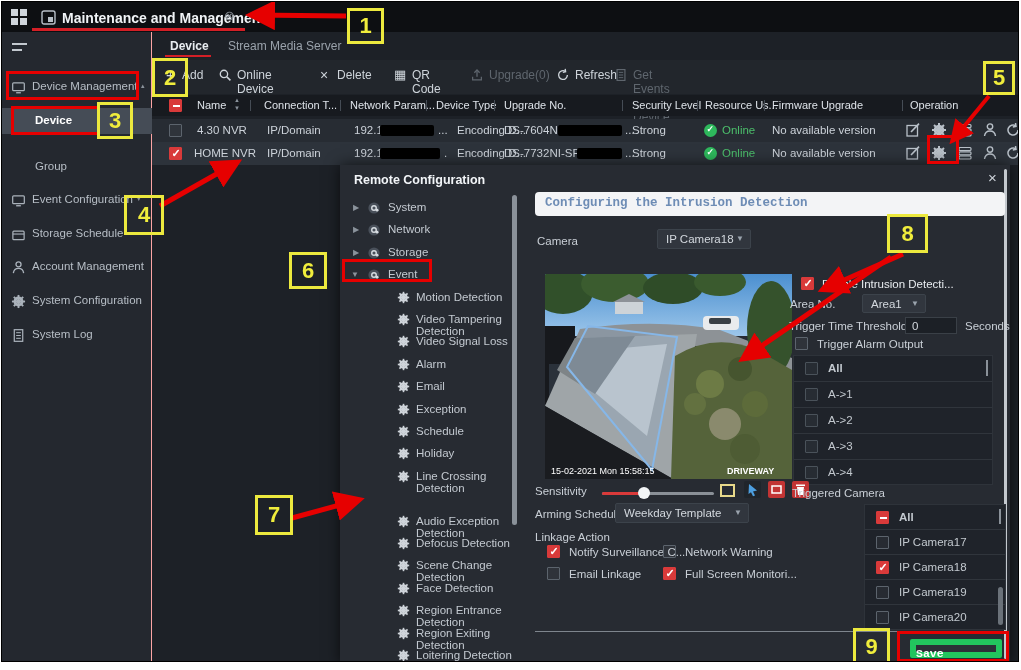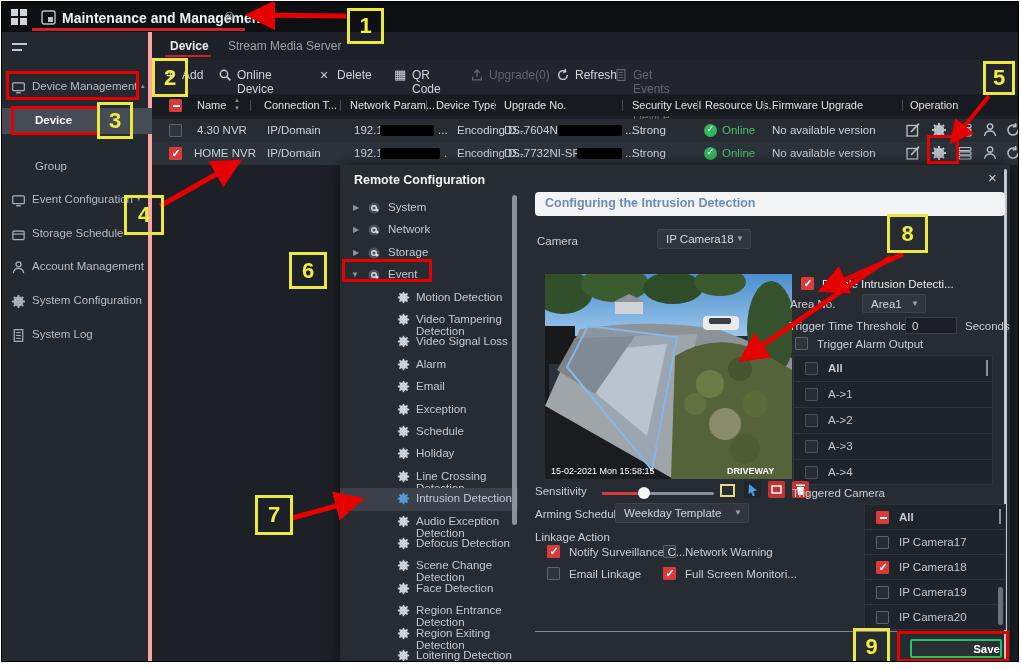--- a/index.html
+++ b/index.html
@@ -9,21 +9,21 @@
   .t { font-size:11.5px; color:#c9cfd6; white-space:nowrap; }
   .wht { color:#e8ecf0; }
   .bold { font-weight:bold; }
 
   
   .topbar { left:0; top:0; width:100%; height:30px; background:#0d0f12; }
   .tab-title { font-size:14px; font-weight:bold; color:#f0f3f6; }
   .tab-underline { background:#d31f26; height:3px; }
 
   
-  .sidebar { left:0; top:30px; width:150px; height:631px; background:#24282f; border-right:4px solid #fca5a5; }
+  .sidebar { left:0; top:30px; width:150px; height:631px; background:#24282f; border-right:1px solid #fca5a5; }
   .sb-item { position:absolute; left:0; width:150px; height:26px; }
   .sb-item .lbl { position:absolute; top:6px; font-size:11.5px; color:#b7bec6; }
   .sb-sel { background:#454c56; }
   .sb-sel .lbl { color:#fff; font-weight:bold; }
 
   
   .navtab { font-size:12px; }
   .tool-lbl { font-size:12px; color:#ced4da; }
   .tool-dis { color:#5f666e; }
 
@@ -48,37 +48,37 @@
   .opicon { position:absolute; top:3px; width:16px; height:16px; color:#b9c1c9; }
 
   
   .dlg { left:338px; top:163px; width:670px; height:499px; background:#272b32; box-shadow:0 0 14px rgba(0,0,0,.65); }
   .dlg-title { position:absolute; left:14px; top:8px; font-size:12.5px; font-weight:bold; color:#f2f5f8; }
   .tree-row { position:absolute; left:0; width:175px; height:22.4px; }
   .tree-lbl { position:absolute; top:4px; font-size:11.5px; color:#c3c9d0; }
   .tree-sel { background:#3a414b; width:178px; }
   .caret { position:absolute; top:6px; font-size:8px; color:#8a929b; }
   .gear-mini { position:absolute; width:13px; height:13px; }
-  .heading-bar { position:absolute; background:#f3f4f6; border-radius:4px; }
+  .heading-bar { position:absolute; background:#f3f4f6; border-radius:4px;font-family:Liberation Mono, monospace; }
   .heading-txt { position:absolute; left:10px; top:4px; font-size:12.5px; font-weight:bold; color:#6d8cb5; }
   .dd { position:absolute; background:#31363e; border:1px solid #3c434b; border-radius:2px; }
   .dd .val { position:absolute; left:8px; top:3px; font-size:11.5px; color:#d3d8de; }
   .dd .car { position:absolute; right:6px; top:4px; font-size:8px; color:#9aa3ad; }
   .inp { position:absolute; background:#1c2026; border:1px solid #3a4047; }
   .inp .val { position:absolute; left:6px; top:2px; font-size:11.5px; color:#d3d8de; }
   .list { position:absolute; background:#1f232a; border:1px solid #2e333a; }
   .lrow { position:relative; width:100%; border-bottom:1px solid #30353c; }
   .lrow .lbl { position:absolute; left:34px; top:6px; font-size:11.5px; color:#c3c9cf; }
   .lrow .cb { left:11px; top:6px; }
 
   .slider-track { position:absolute; height:3px; background:#8a9097; border-radius:2px; }
   .slider-fill { position:absolute; height:3px; background:#d93a3a; border-radius:2px; }
   .slider-handle { position:absolute; width:12px; height:12px; border-radius:50%; background:#f2f4f6; }
 
-  .save-btn { position:absolute; background:#2b3037; border:2px solid #22c55e; border-radius:2px; text-align:right; }
+  .save-btn { position:absolute; background:#2b3037; border:6px solid #22c55e; border-radius:2px; text-align:left;font-family:Liberation Mono, monospace; }
   .save-btn .lbl { font-size:11.5px; font-weight:bold; color:#fff; line-height:17px; }
 
   
   .rbox { position:absolute; border:3px solid #e60000; z-index:55; }
   .callout { position:absolute; border:3px solid #ece93e; color:#f0ed3c; font-size:22px; font-weight:bold; display:flex; align-items:center; justify-content:center; z-index:60; background:transparent; }
   .overlay { position:absolute; left:0; top:0; z-index:50; pointer-events:none; }
 
   svg.i { display:inline-block; vertical-align:middle; }
   .scrollbar { position:absolute; border-radius:3px; }
 </style>
@@ -422,26 +422,20 @@
       <svg class="gear-mini" style="left:57px;top:4px;color:#cfd4da">
           <use href="#ic-gear"></use>
         </svg>
       <span class="tree-lbl" style="left:76px">Holiday</span>
       </div>
     <div class="tree-row" style="top:300.8px">
       <svg class="gear-mini" style="left:57px;top:4px;color:#cfd4da">
           <use href="#ic-gear"></use>
         </svg>
       <span class="tree-lbl" style="left:76px">Line Crossing Detection</span>
-      </div>
-    <div class="tree-row tree-sel" style="top:323.2px">
-      <svg class="gear-mini" style="left:57px;top:4px;color:#5b9bd5">
-          <use href="#ic-gear"></use>
-        </svg>
-      <span class="tree-lbl wht" style="left:76px">Intrusion Detection</span>
       </div>
     <div class="tree-row" style="top:345.6px">
       <svg class="gear-mini" style="left:57px;top:4px;color:#cfd4da">
           <use href="#ic-gear"></use>
         </svg>
       <span class="tree-lbl" style="left:76px">Audio Exception Detection</span>
       </div>
     <div class="tree-row" style="top:368px">
       <svg class="gear-mini" style="left:57px;top:4px;color:#cfd4da">
           <use href="#ic-gear"></use>

